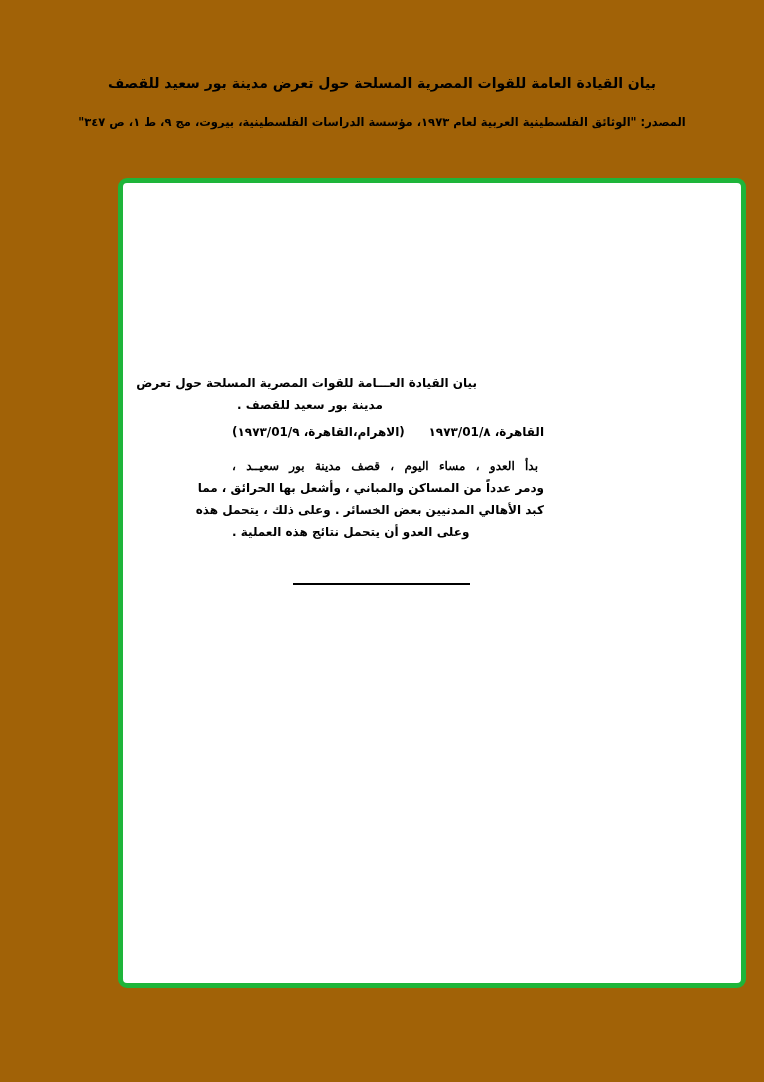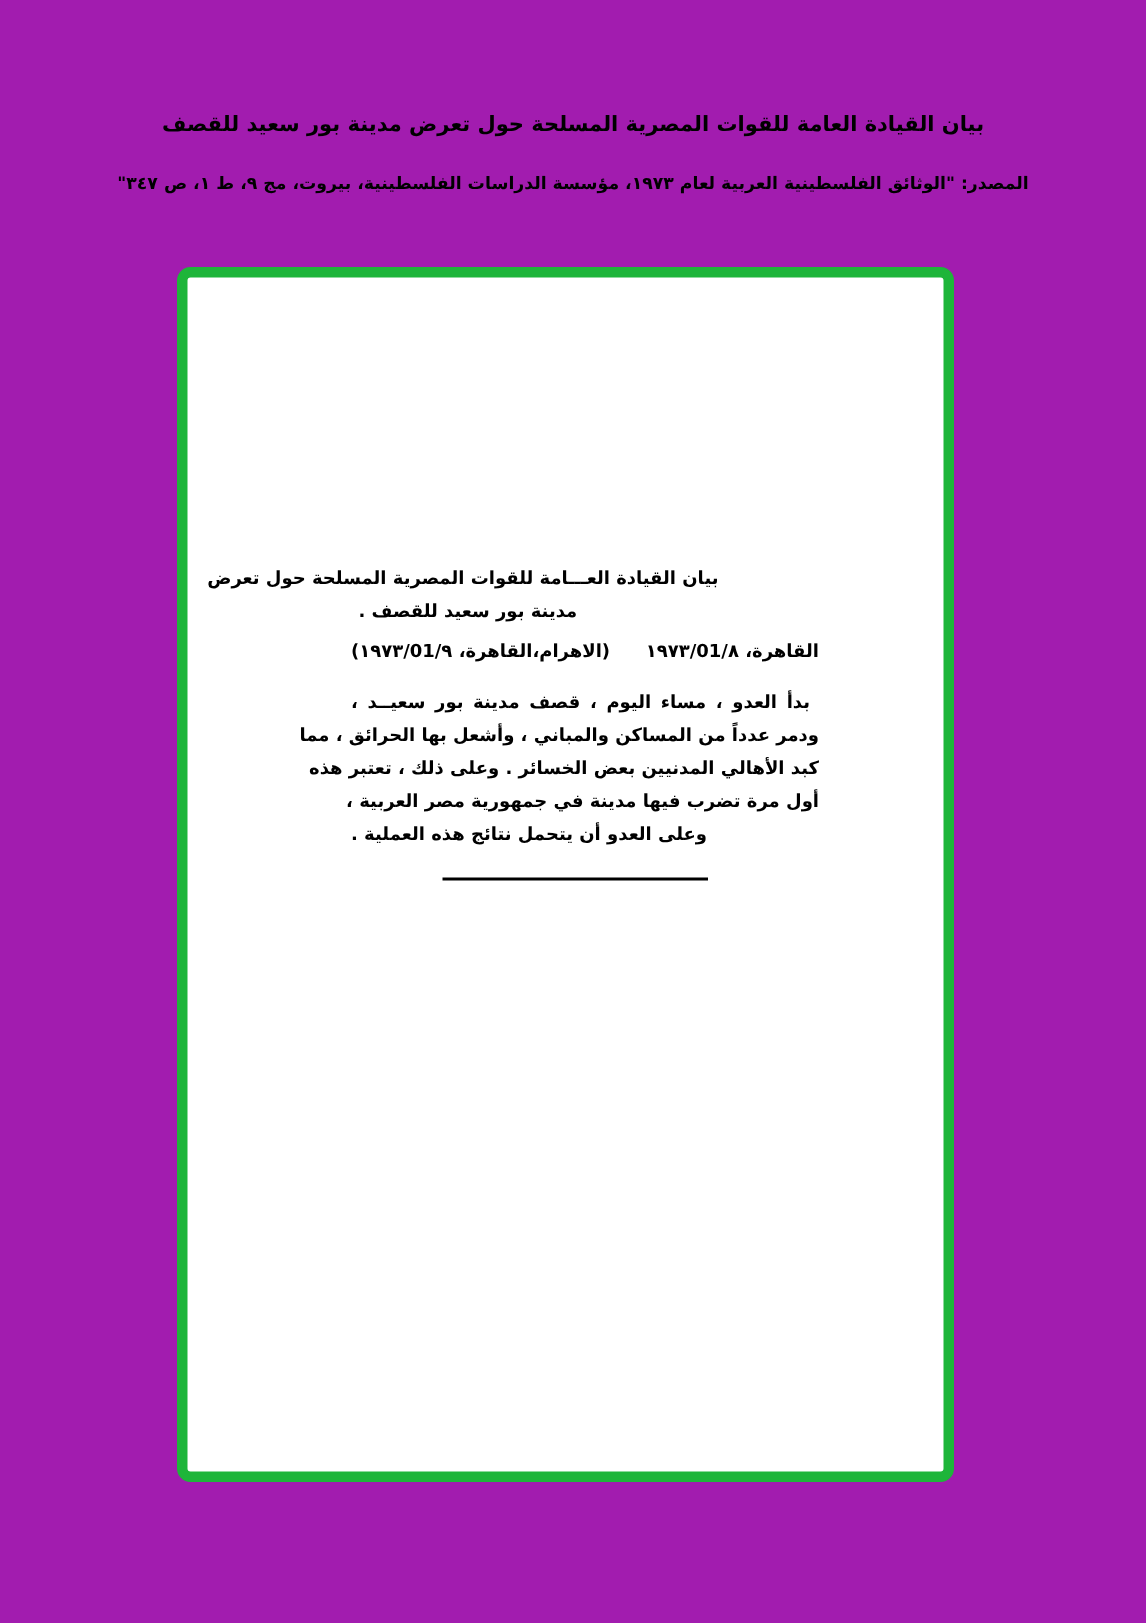--- a/index.html
+++ b/index.html
@@ -1,21 +1,21 @@
 <!DOCTYPE html>
 <html lang="ar"><head>
 <meta charset="utf-8">
 <style>
   * { margin: 0; padding: 0; box-sizing: border-box; }
   html, body { background: #ffffff; }
   .page {
     position: relative;
     width: 764px;
     height: 1082px;
-    background: #a21caf;
+    background: #a16207;
     overflow: hidden;
     font-family: "DejaVu Sans", sans-serif;
     color: #000000;
   }
   .page-title {
     position: absolute;
     top: 75px; left: 0; right: 0;
     text-align: center;
     font-size: 14px;
     font-weight: bold;
@@ -27,22 +27,22 @@
     top: 115px; left: 0; right: 0;
     text-align: center;
     font-size: 11.5px;
     font-weight: bold;
     white-space: nowrap;
     direction: rtl;
   }
   .doc-box {
     position: absolute;
     left: 118px; top: 178px;
-    width: 518px; height: 810px;
-    border: 7px solid #4d7c0f;
+    width: 628px; height: 810px;
+    border: 5px solid #4d7c0f;
     border-radius: 9px;
     background: #ffffff;
   }
   
   .doc-title {
     position: absolute;
     top: 189px; left: 114px;
     width: 240px;
     direction: rtl;
     font-size: 12px;
@@ -77,21 +77,21 @@
     direction: rtl;
     font-size: 12px;
     font-weight: bold;
     line-height: 22px;
   }
   .doc-body .b-line {
     text-align: justify;
     text-align-last: justify;
     white-space: nowrap;
   }
-  .doc-body .b-line.first { padding-right: 6px; }
+  .doc-body .b-line.first { padding-right: 6px; font-family: Liberation Serif, serif; }
   .doc-body .b-line.last {
     text-align: left;
     text-align-last: auto;
   }
   .doc-rule {
     position: absolute;
     top: 400px; left: 170px;
     width: 177px; height: 2px;
     background: #000000;
   }
@@ -113,22 +113,21 @@
     </div>
 
     <div class="doc-dateline" lang="ar" dir="rtl">
       <span>القاهرة، ١٩٧٣/01/٨</span>
       <span>(الاهرام،القاهرة، ١٩٧٣/01/٩)</span>
     </div>
 
     <div class="doc-body" lang="ar" dir="rtl">
       <div class="b-line first">بدأ العدو ، مساء اليوم ، قصف مدينة بور سعيــد ،</div>
       <div class="b-line">ودمر عدداً من المساكن والمباني ، وأشعل بها الحرائق ، مما</div>
-      <div class="b-line">كبد الأهالي المدنيين بعض الخسائر . وعلى ذلك ، تعتبر هذه</div>
-      <div class="b-line">أول مرة تضرب فيها مدينة في جمهورية مصر العربية ،</div>
+      <div class="b-line">كبد الأهالي المدنيين بعض الخسائر . وعلى ذلك ، يتحمل هذه</div>
       <div class="b-line last">وعلى العدو أن يتحمل نتائج هذه العملية .</div>
     </div>
 
     <div class="doc-rule"></div>
 
   </div>
 
 </div>
 
 </body></html>

